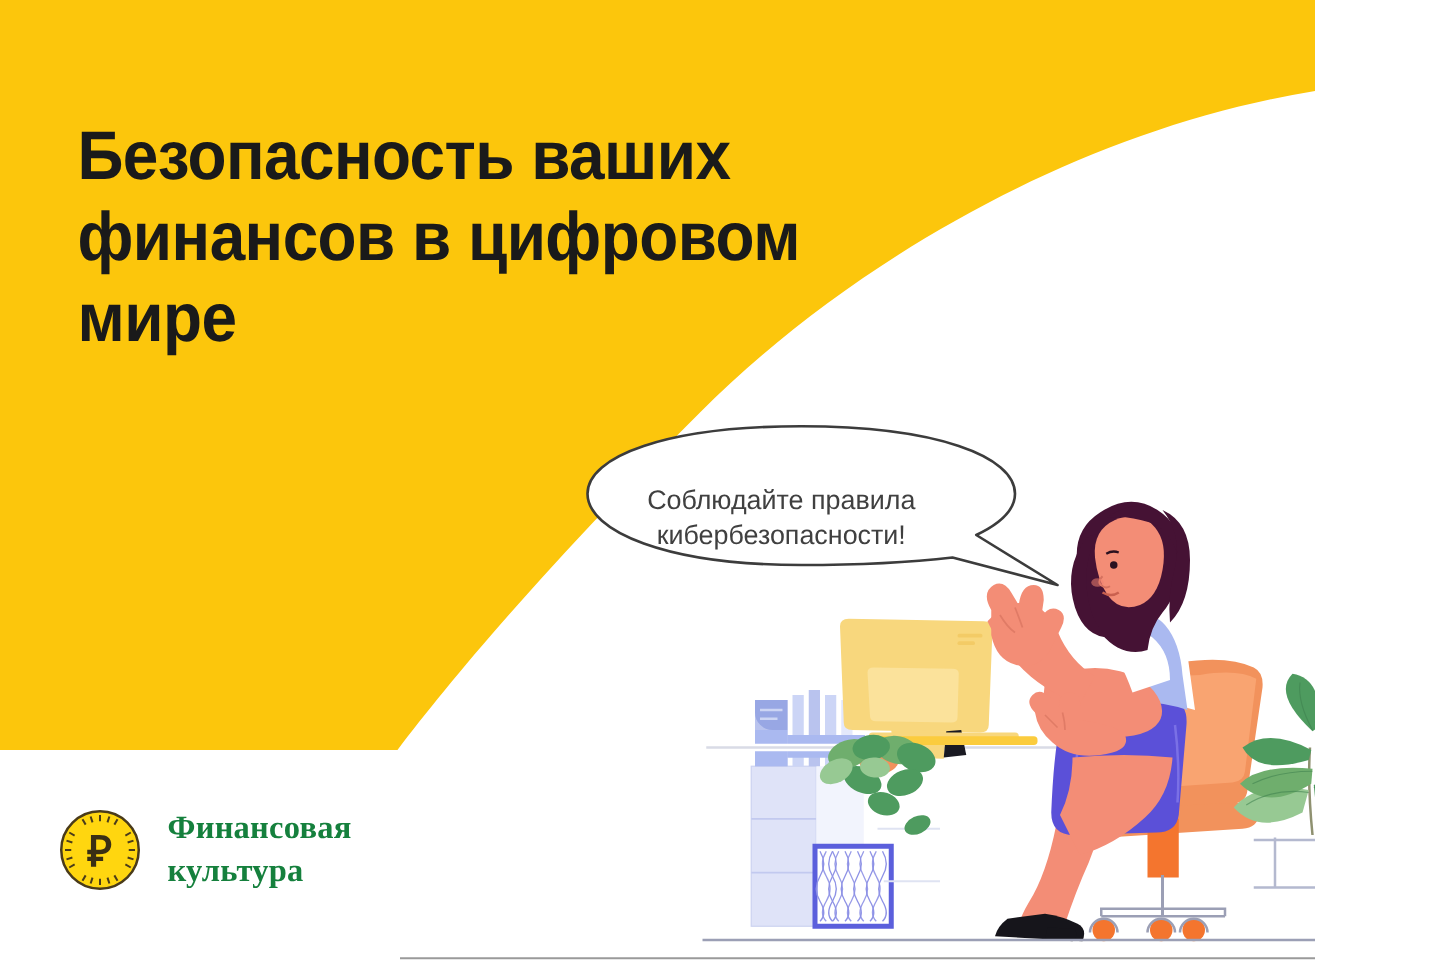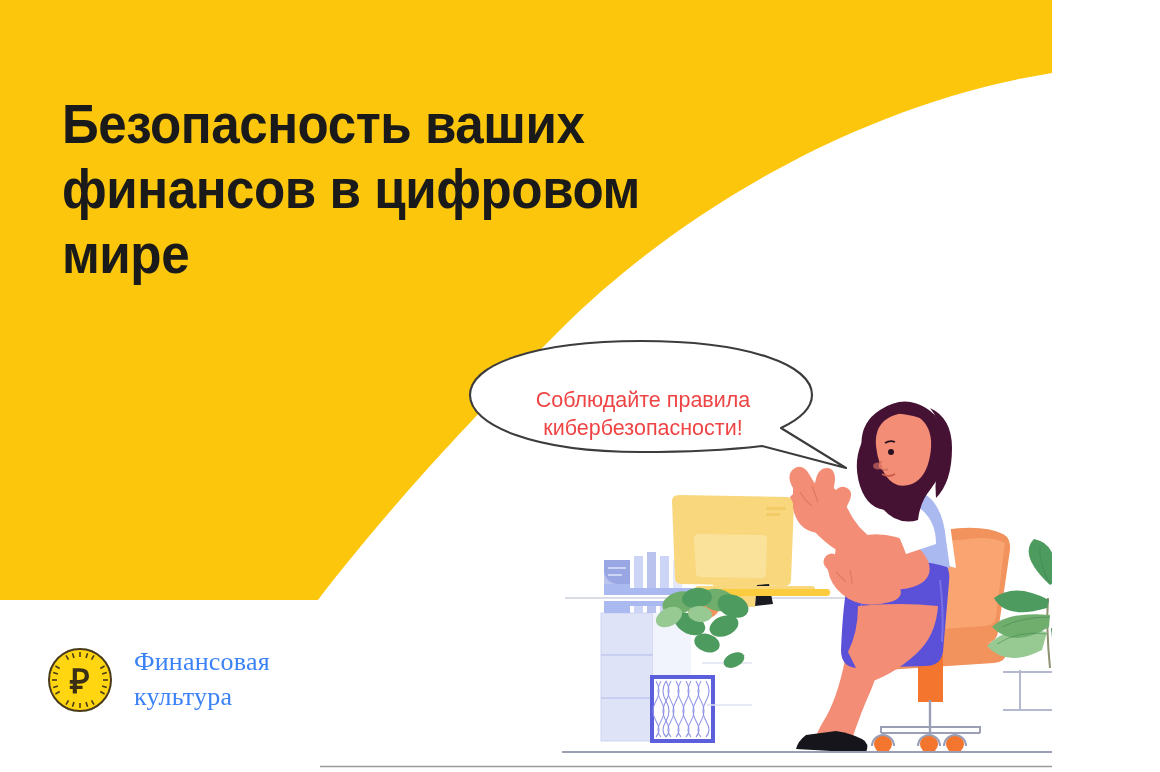--- a/index.html
+++ b/index.html
@@ -9,29 +9,29 @@
   #title{
     position:absolute;left:62px;top:92px;width:760px;
     font-family:"Liberation Sans",sans-serif;
     font-weight:700;font-size:55px;line-height:1.18;
     letter-spacing:-0.5px;color:#1a1a1a;
     transform:scaleX(0.93);transform-origin:left top;
     white-space:pre-line;
   }
   #illustration{position:absolute;left:0;top:0;width:1160px;height:772px;}
   #bubble-text{
-    position:absolute;left:478px;top:386px;width:330px;
+    position:absolute;left:460px;top:386px;width:330px;
     text-align:center;font-family:"Liberation Sans",sans-serif;
-    font-size:21.5px;line-height:1.32;color:#ef4444;
+    font-size:21.5px;line-height:1.32;color:#404040;
   }
   #logo{position:absolute;left:46px;top:645px;display:flex;align-items:center;gap:20px;}
   #logo-coin{width:68px;height:68px;flex:0 0 68px;}
   #logo-text{
-    font-family:"Liberation Serif",serif;font-weight:400;
-    font-size:26px;line-height:1.33;color:#3b82f6;white-space:pre-line;
+    font-family:"Liberation Serif",serif;font-weight:700;
+    font-size:26px;line-height:1.33;color:#15803d;white-space:pre-line;
     letter-spacing:0.2px;
   }
 </style>
 </head>
 <body>
 
 <div id="poster">
 
   <svg id="bg-yellow" viewBox="0 0 1160 772" preserveAspectRatio="none">
     <path d="M0,0 L1160,0 L1160,64

